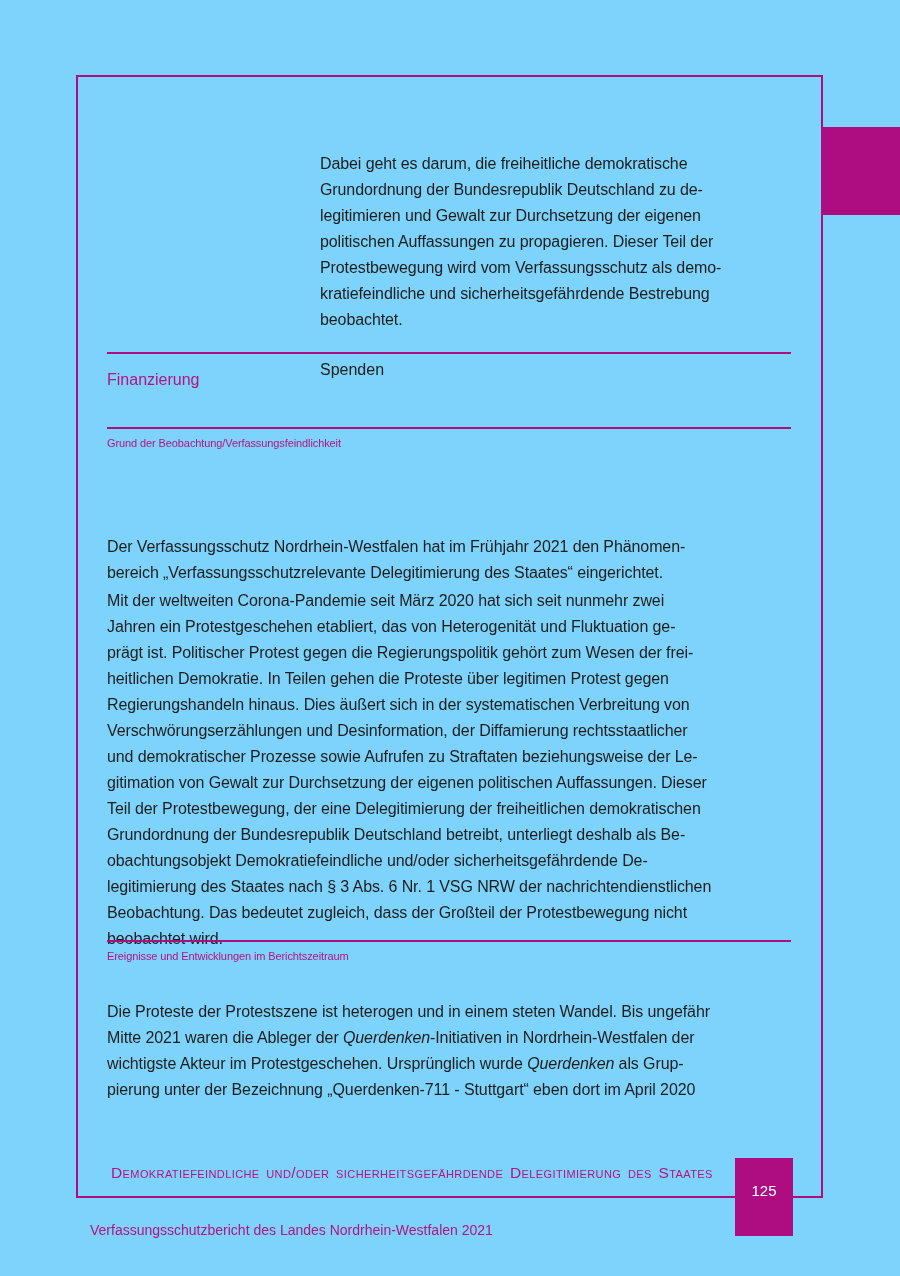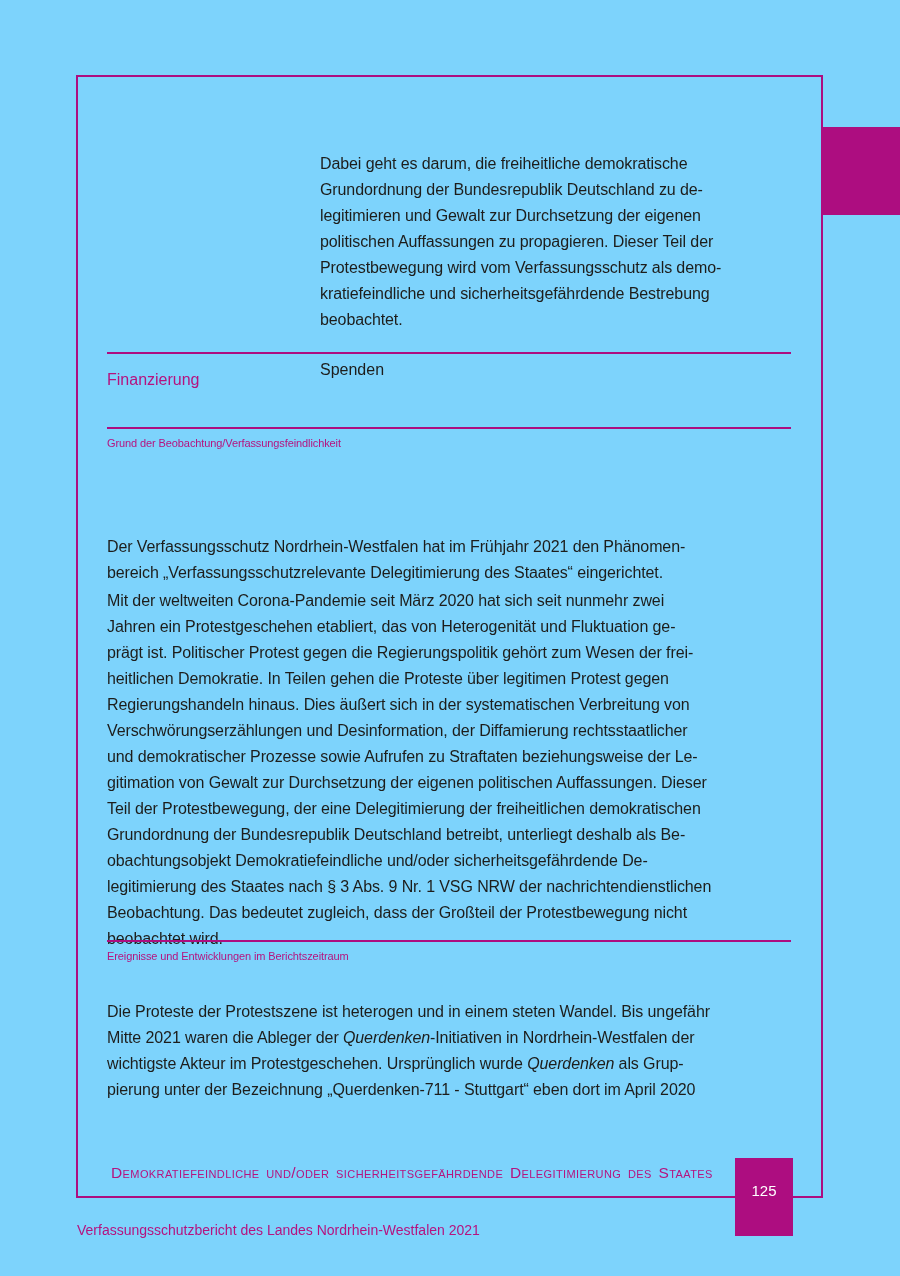--- a/index.html
+++ b/index.html
@@ -39,21 +39,21 @@
     position:absolute;left:111px;top:1164px;
     font-size:15.5px;color:var(--heading);
     font-variant:small-caps;letter-spacing:0.4px;word-spacing:2px;white-space:pre;
   }
   .page-box{
     position:absolute;left:735px;top:1158px;width:58px;height:78px;
     background:var(--accent);color:#ffffff;
     font-size:15px;text-align:center;box-sizing:border-box;padding-top:24px;
   }
   .bottom-caption{
-    position:absolute;left:77px;top:1222px;
+    position:absolute;left:90px;top:1222px;
     font-size:14px;color:var(--heading);white-space:pre;text-align:right;
   }
 </style>
 </head>
 <body>
 
 <div class="page">
 
   <div class="frame"></div>
   <div class="edge-tab"></div>
@@ -87,21 +87,21 @@
       <div class="line"><span>Jahren ein Protestgeschehen etabliert, das von Heterogenität und Fluktuation ge-</span></div>
       <div class="line"><span>prägt ist. Politischer Protest gegen die Regierungspolitik gehört zum Wesen der frei-</span></div>
       <div class="line"><span>heitlichen Demokratie. In Teilen gehen die Proteste über legitimen Protest gegen</span></div>
       <div class="line"><span>Regierungshandeln hinaus. Dies äußert sich in der systematischen Verbreitung von</span></div>
       <div class="line"><span>Verschwörungserzählungen und Desinformation, der Diffamierung rechtsstaatlicher</span></div>
       <div class="line"><span>und demokratischer Prozesse sowie Aufrufen zu Straftaten beziehungsweise der Le-</span></div>
       <div class="line"><span>gitimation von Gewalt zur Durchsetzung der eigenen politischen Auffassungen. Dieser</span></div>
       <div class="line"><span>Teil der Protestbewegung, der eine Delegitimierung der freiheitlichen demokratischen</span></div>
       <div class="line"><span>Grundordnung der Bundesrepublik Deutschland betreibt, unterliegt deshalb als Be-</span></div>
       <div class="line"><span>obachtungsobjekt </span><span class="b">Demokratiefeindliche und/oder sicherheitsgefährdende De-</span></div>
-      <div class="line"><span class="b">legitimierung des Staates</span><span> nach § 3 Abs. 9 Nr. 1 VSG NRW der nachrichtendienstlichen</span></div>
+      <div class="line"><span class="b">legitimierung des Staates</span><span> nach § 3 Abs. 6 Nr. 1 VSG NRW der nachrichtendienstlichen</span></div>
       <div class="line"><span>Beobachtung. Das bedeutet zugleich, dass der Großteil der Protestbewegung nicht</span></div>
       <div class="line"><span>beobachtet wird.</span></div>
     </div>
 
   <div class="rule" style="top:940px;"></div>
 
   <h2 class="section-heading" style="top:950px;">Ereignisse und Entwicklungen im Berichtszeitraum</h2>
 
   <div class="para" style="left:107px;top:999px;">
       <div class="line"><span>Die Proteste der Protestszene ist heterogen und in einem steten Wandel. Bis ungefähr</span></div>

